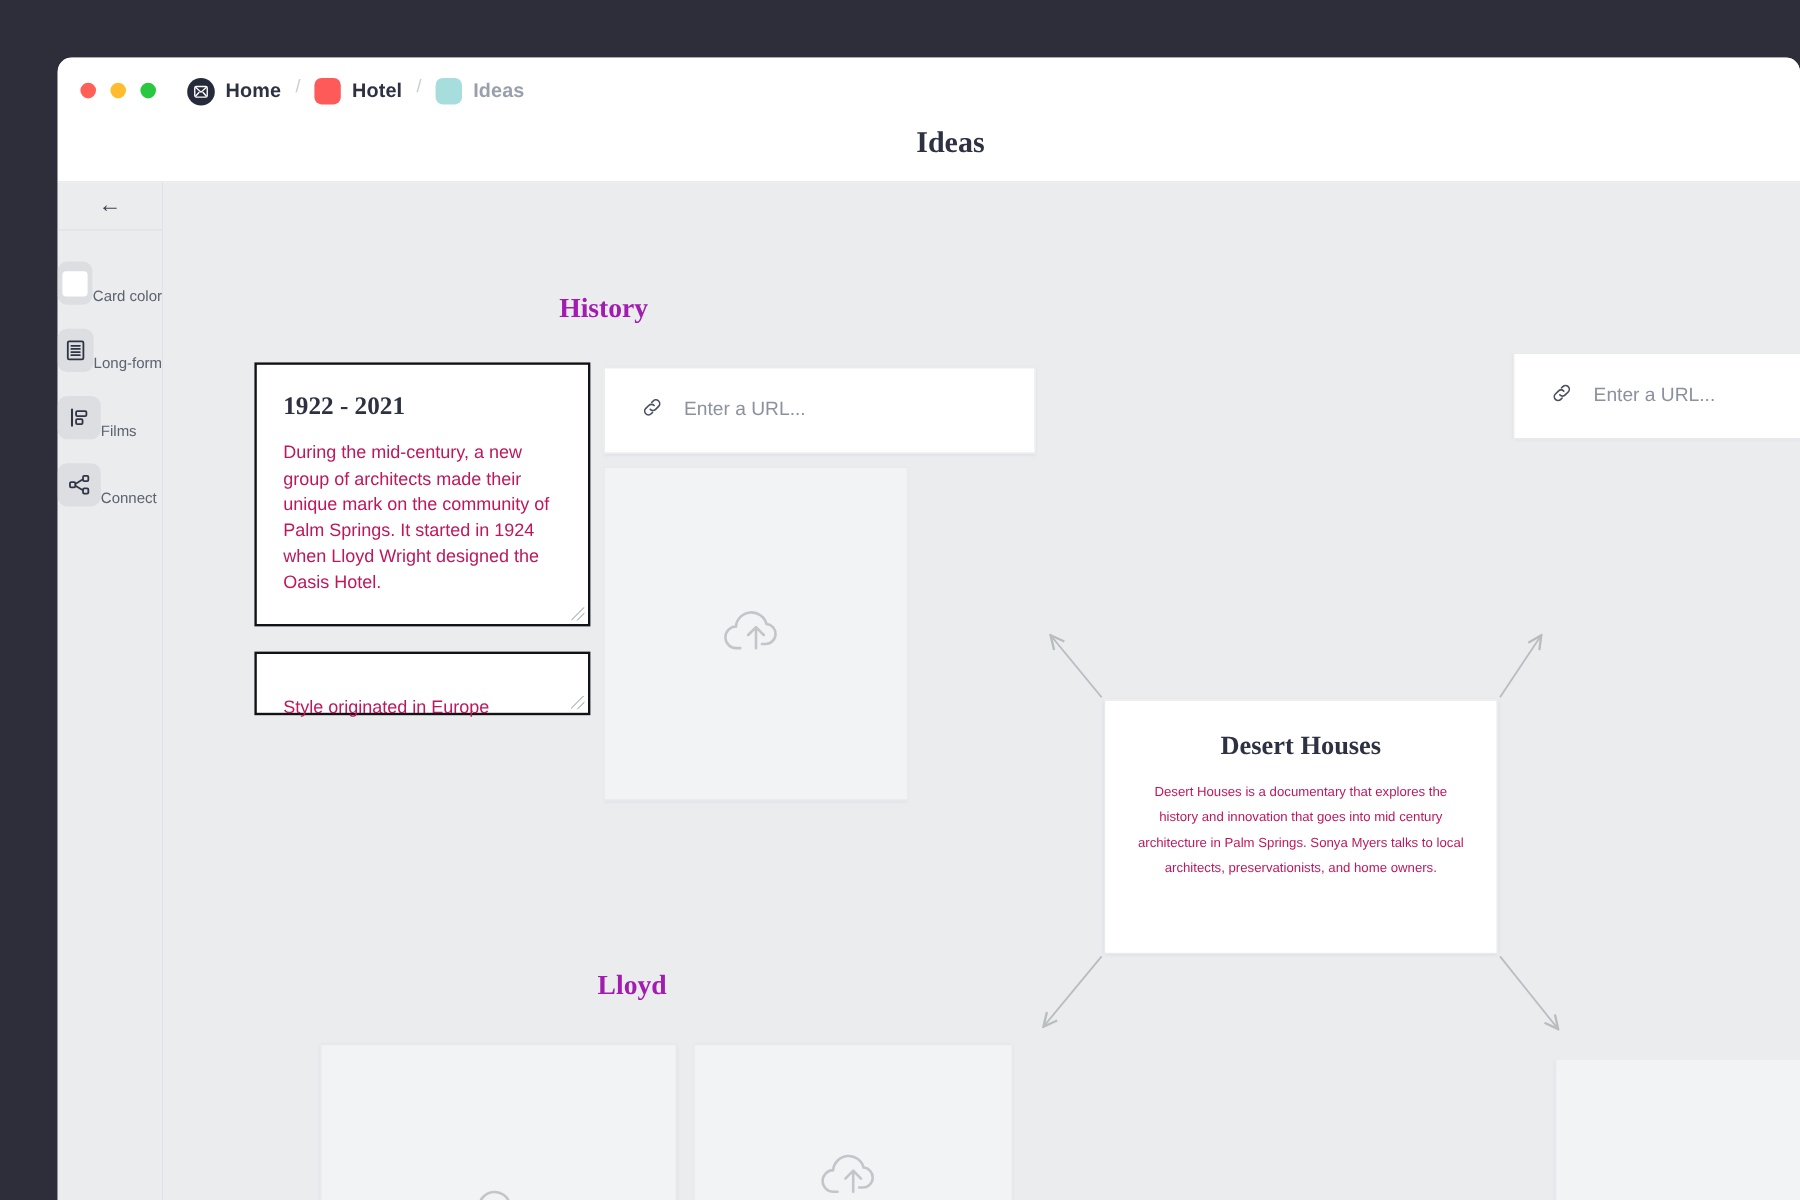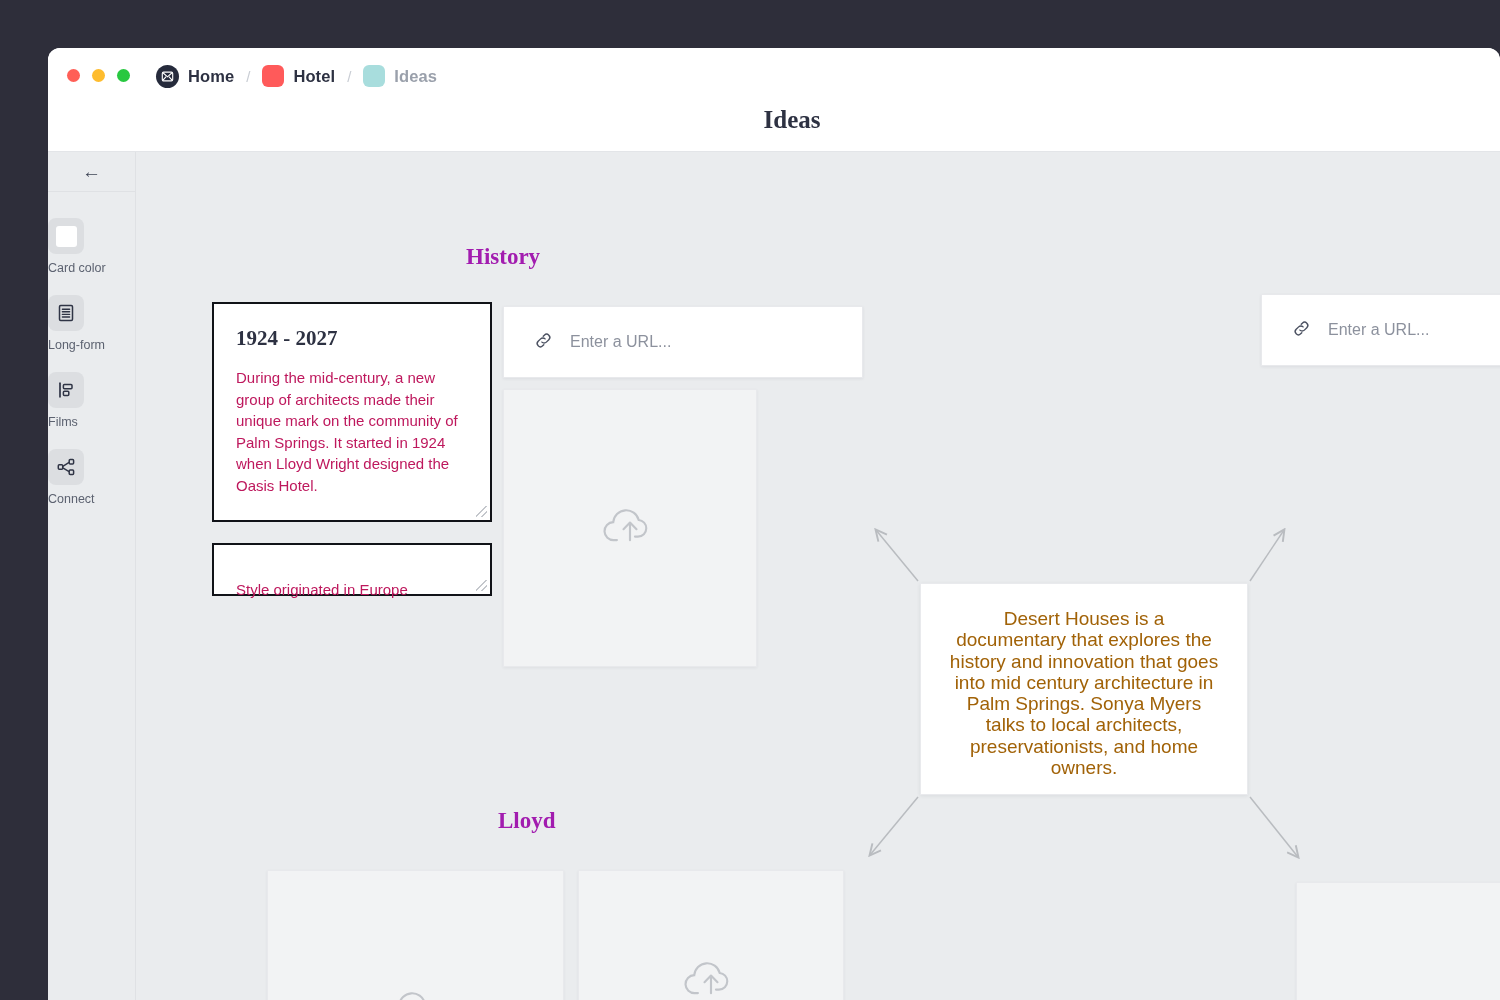--- a/index.html
+++ b/index.html
@@ -32,21 +32,21 @@
     position: absolute; top: 21px;
     width: 13px; height: 13px; border-radius: 50%;
   }
   #tl-red    { left: 19px;  background: #ff5f57; }
   #tl-yellow { left: 44px;  background: #febc2e; }
   #tl-green  { left: 69px;  background: #28c840; }
 
   #breadcrumb {
     position: absolute; left: 108px; top: 16px;
     height: 24px;
-    display: flex; align-items: center; gap: 9px;
+    display: flex; gap: 9px;
   }
   .crumb { display: flex; align-items: center; gap: 9px; }
   .crumb-label {
     font-size: 16.5px; font-weight: bold;
     color: #2d3142; letter-spacing: .1px;
     white-space: nowrap;
   }
   .crumb-label.muted { color: #9aa0ab; font-weight: bold; }
   .crumb-sep { color: #c9cdd4; font-size: 15px; padding: 0 3px; }
   .crumb-swatch {
@@ -75,22 +75,22 @@
     border-right: 1px solid #dfe1e4;
   }
   #rail-back {
     height: 40px; width: 100%;
     display: flex; align-items: center; justify-content: center;
     border-bottom: 1px solid #dfe1e4;
     color: #3d4354; font-size: 19px;
   }
   #rail-tools { padding-top: 26px; }
   .tool {
-    display: flex; flex-direction: column;
-    align-items: flex-start; margin-bottom: 20px;
+    display: flex; flex-direction: row;
+    align-items: flex-end; margin-bottom: 20px;
   }
   .tool-glyph {
     width: 36px; height: 36px; border-radius: 8px;
     background: #dcdee1;
     display: flex; align-items: center; justify-content: center;
     color: #2f3445;
   }
   .tool-glyph.swatch-holder { background: #dcdee1; }
   .swatch-white {
     width: 21px; height: 21px; border-radius: 3px; background: #ffffff;
@@ -183,21 +183,21 @@
     box-shadow: 0 1px 4px rgba(30,35,50,.08);
     padding: 24px 26px;
     text-align: center;
   }
   #hub-title {
     font-family: "Liberation Serif", serif;
     font-weight: bold; font-size: 22px; color: #2d3142;
     margin-bottom: 16px;
   }
   #hub-body {
-    font-size: 19px; line-height: 21.3px; color: #a16207;
+    font-size: 11px; line-height: 21.3px; color: #be185d;
   }
 
   #connector-layer {
     position: absolute; left: 0; top: 0;
     width: 1364px; height: 848px;
     pointer-events: none;
   }
 </style>
 </head>
 <body>
@@ -301,21 +301,21 @@
         <line x1="1114" y1="429" x2="1148" y2="378"></line>
         <line x1="782" y1="645" x2="734" y2="703"></line>
         <line x1="1114" y1="645" x2="1162" y2="705"></line>
       </g>
     </svg>
 
     <div class="section-heading" id="heading-history">History</div>
     <div class="section-heading" id="heading-styles">Lloyd</div>
 
     <div class="note-card" id="card-history">
-      <div class="note-title">1924 - 2027</div>
+      <div class="note-title">1922 - 2021</div>
       <div class="note-body">During the mid-century, a new group of architects made their unique mark on the community of Palm Springs. It started in 1924 when Lloyd Wright designed the Oasis Hotel.</div>
       <span class="resize-grip"></span>
     </div>
 
     <div class="note-card" id="card-style">
       <div class="note-body">Style originated in Europe</div>
       <span class="resize-grip"></span>
     </div>
 
     <div class="url-card" id="url-left">
@@ -341,20 +341,21 @@
     <div class="img-card" id="img-history">
       <div class="img-drop">
         <svg width="62" height="62" viewBox="0 0 64 64">
           <path d="M18.5 44.5h-3.2a9.3 9.3 0 0 1-.6-18.6 13.4 13.4 0 0 1 26.3-2.2 8.6 8.6 0 0 1 7.8 8.6 8.6 8.6 0 0 1-8.6 8.6h-3.1" fill="none" stroke="#c2c5ca" stroke-width="2.2" stroke-linecap="round"></path>
           <path d="M32 44.6V26.6M25.3 33.2 32 26.4l6.7 6.8" fill="none" stroke="#c2c5ca" stroke-width="2.2" stroke-linecap="round" stroke-linejoin="round"></path>
         </svg>
       </div>
     </div>
 
     <div id="hub-card">
+      <div id="hub-title">Desert Houses</div>
       <div id="hub-body">Desert Houses is a documentary that explores the history and innovation that goes into mid century architecture in Palm Springs. Sonya Myers talks to local architects, preservationists, and home owners.</div>
     </div>
 
     <div class="img-card" id="img-styles-1">
       <div class="img-drop">
         <svg width="62" height="62" viewBox="0 0 64 64">
           <path d="M18.5 44.5h-3.2a9.3 9.3 0 0 1-.6-18.6 13.4 13.4 0 0 1 26.3-2.2 8.6 8.6 0 0 1 7.8 8.6 8.6 8.6 0 0 1-8.6 8.6h-3.1" fill="none" stroke="#c2c5ca" stroke-width="2.2" stroke-linecap="round"></path>
           <path d="M32 44.6V26.6M25.3 33.2 32 26.4l6.7 6.8" fill="none" stroke="#c2c5ca" stroke-width="2.2" stroke-linecap="round" stroke-linejoin="round"></path>
         </svg>
       </div>

